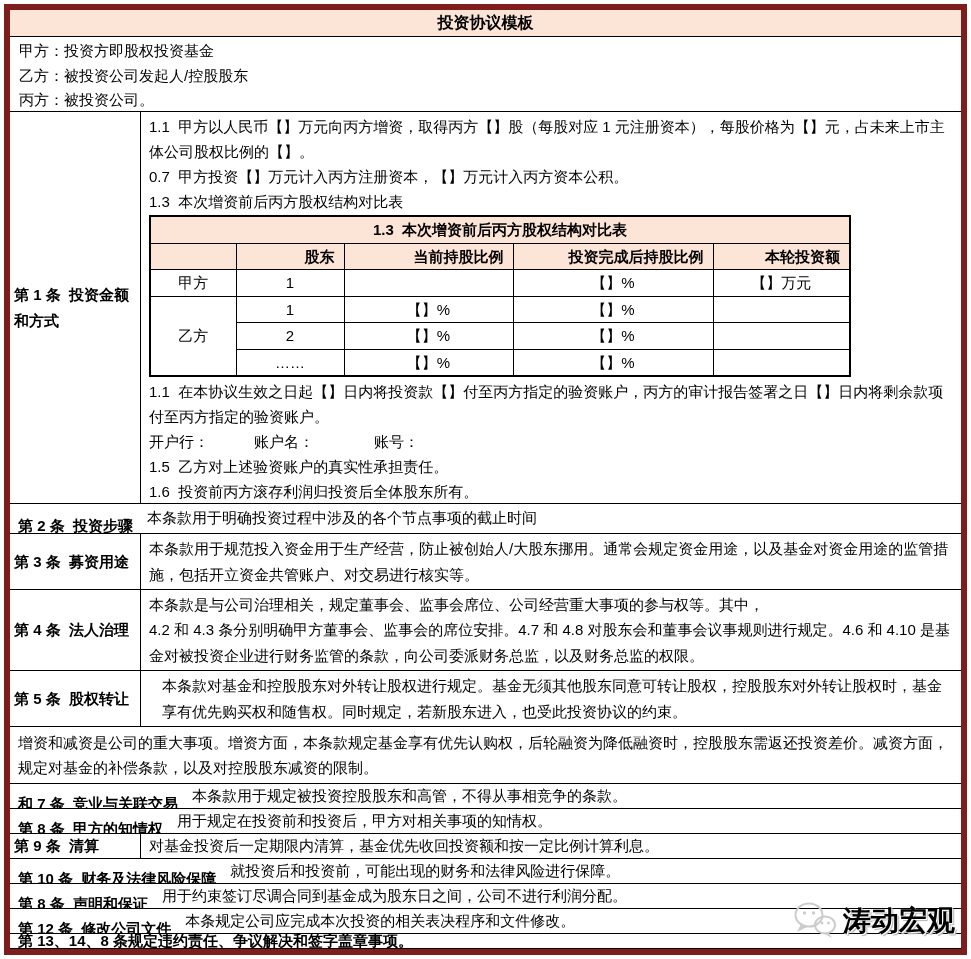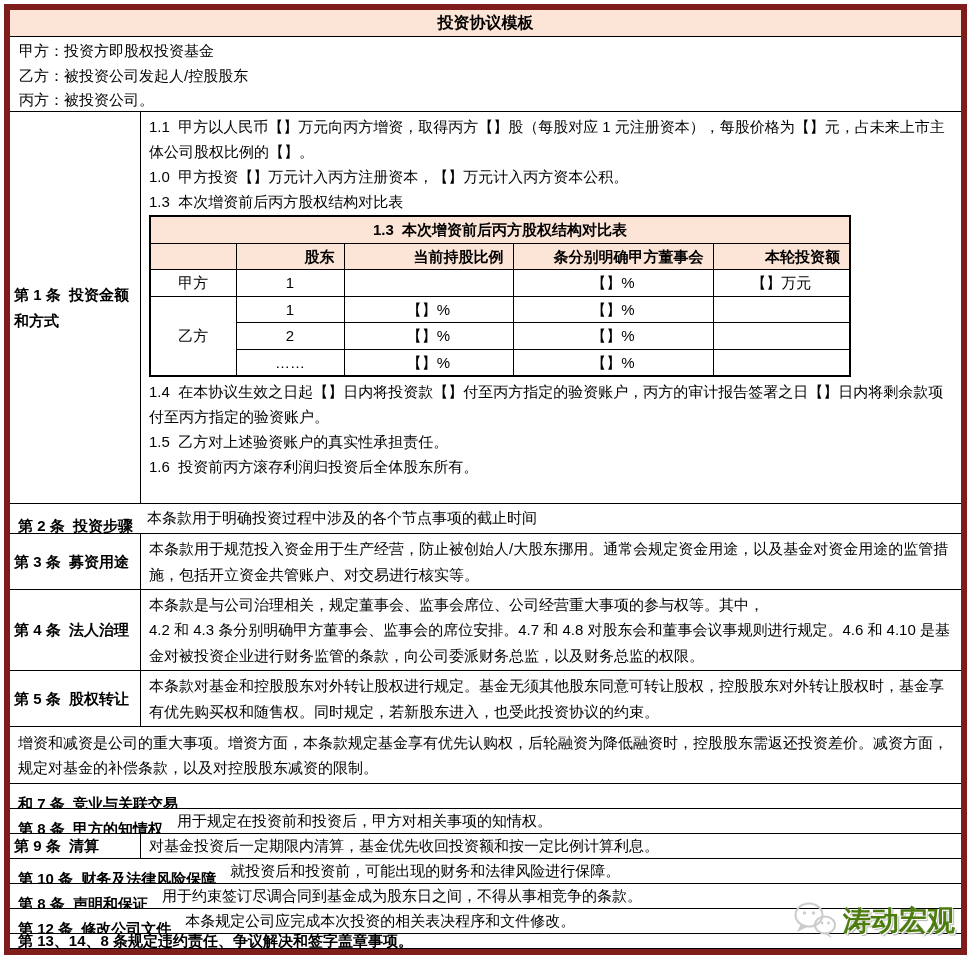--- a/index.html
+++ b/index.html
@@ -18,21 +18,21 @@
   .row { border-bottom:1px solid #000; display:flex; overflow:hidden; }
   .row:last-of-type { border-bottom:none; }
 
   .r-title   { flex:0 0 27px; background:#fce4d6; align-items:center; justify-content:center;
                font-weight:bold; font-size:16px; }
   .r-parties { flex:0 0 75px; display:block; padding:2px 9px 0 9px; line-height:24.5px; }
   .r-c1      { flex:0 0 392px; }
   .r-c2      { flex:0 0 30px; }
   .r-c3      { flex:0 0 56px; }
   .r-c4      { flex:0 0 81px; }
-  .r-c5      { flex:0 0 56px; }
+  .r-c5      { flex:0 0 56px;gap:13px; }
   .r-c6      { flex:0 0 57px; }
   .r-single  { flex:0 0 25px; }
   .r-last    { flex:1 1 auto; }
 
   .label-cell {
     flex:0 0 131px; border-right:1px solid #000;
     display:flex; align-items:center; padding:0 6px 0 4px;
     font-weight:bold; line-height:26px; white-space:pre-wrap;
   }
   .content-cell {
@@ -58,21 +58,21 @@
     border:1px solid #000; height:25px; padding:0 2px;
     text-align:center; vertical-align:middle; font-size:15px; overflow:hidden;
     white-space:pre-wrap;
   }
   table.inner tr.cap td { background:#fce4d6; font-weight:bold; height:26px; text-align:center; }
   table.inner tr.hdr td { background:#fce4d6; font-weight:bold; text-align:right; padding-right:9px; }
 
   .watermark {
     position:absolute; right:6px; top:887px; height:48px;
     display:flex; align-items:center; gap:5px;
-    color:#4d7c0f; font-size:28px; font-weight:bold;
+    color:#000000; font-size:28px; font-weight:bold;
     text-shadow:1px 1px 0 #ffffff, 2px 2px 1px #b5b5b5;
     pointer-events:none;
   }
 </style>
 </head>
 <body>
 
 <div class="doc">
 
   <div class="row r-title">
@@ -84,36 +84,36 @@
     <div>乙方：被投资公司发起人/控股股东</div>
     <div>丙方：被投资公司。</div>
   </div>
 
   <div class="row r-c1">
     <div class="label-cell">
       <span>第 1 条  投资金额和方式</span>
     </div>
     <div class="content-cell content-c1">
       <p>1.1  甲方以人民币【】万元向丙方增资，取得丙方【】股（每股对应 1 元注册资本），每股价格为【】元，占未来上市主体公司股权比例的【】。</p>
-      <p>1.0  甲方投资【】万元计入丙方注册资本，【】万元计入丙方资本公积。</p>
+      <p>0.7  甲方投资【】万元计入丙方注册资本，【】万元计入丙方资本公积。</p>
       <p>1.3  本次增资前后丙方股权结构对比表</p>
 
       <table class="inner">
         <colgroup>
           <col style="width:86px"><col style="width:108px"><col style="width:169px">
           <col style="width:200px"><col style="width:137px">
         </colgroup>
         <tbody><tr class="cap">
           <td colspan="5">1.3  本次增资前后丙方股权结构对比表</td>
         </tr>
         <tr class="hdr">
           <td></td>
           <td>股东</td>
           <td>当前持股比例</td>
-          <td>条分别明确甲方董事会</td>
+          <td>投资完成后持股比例</td>
           <td>本轮投资额</td>
         </tr>
         <tr>
           <td>甲方</td>
           <td>1</td>
           <td></td>
           <td>【】%</td>
           <td>【】万元</td>
         </tr>
         <tr>
@@ -130,21 +130,22 @@
           <td></td>
         </tr>
         <tr>
           <td>……</td>
           <td>【】%</td>
           <td>【】%</td>
           <td></td>
         </tr>
       </tbody></table>
 
-      <p>1.4  在本协议生效之日起【】日内将投资款【】付至丙方指定的验资账户，丙方的审计报告签署之日【】日内将剩余款项付至丙方指定的验资账户。</p>
+      <p>1.1  在本协议生效之日起【】日内将投资款【】付至丙方指定的验资账户，丙方的审计报告签署之日【】日内将剩余款项付至丙方指定的验资账户。</p>
+      <p>开户行：　　　账户名：　　　　账号：</p>
       <p>1.5  乙方对上述验资账户的真实性承担责任。</p>
       <p>1.6  投资前丙方滚存利润归投资后全体股东所有。</p>
     </div>
   </div>
 
   <div class="row r-c2">
     <div class="merged-cell">
       <span class="clause-label">第 2 条  投资步骤</span>
       <span class="clause-desc">本条款用于明确投资过程中涉及的各个节点事项的截止时间</span>
     </div>
@@ -180,20 +181,21 @@
 
   <div class="row r-c6">
     <div class="content-cell">
       <span>增资和减资是公司的重大事项。增资方面，本条款规定基金享有优先认购权，后轮融资为降低融资时，控股股东需返还投资差价。减资方面，规定对基金的补偿条款，以及对控股股东减资的限制。</span>
     </div>
   </div>
 
   <div class="row r-single">
     <div class="merged-cell">
       <span class="clause-label">和 7 条  竞业与关联交易</span>
+      <span class="clause-desc">本条款用于规定被投资控股股东和高管，不得从事相竞争的条款。</span>
     </div>
   </div>
 
   <div class="row r-single">
     <div class="merged-cell">
       <span class="clause-label">第 8 条  甲方的知情权</span>
       <span class="clause-desc">用于规定在投资前和投资后，甲方对相关事项的知情权。</span>
     </div>
   </div>
 
@@ -209,21 +211,21 @@
   <div class="row r-single">
     <div class="merged-cell">
       <span class="clause-label">第 10 条  财务及法律风险保障</span>
       <span class="clause-desc">就投资后和投资前，可能出现的财务和法律风险进行保障。</span>
     </div>
   </div>
 
   <div class="row r-single">
     <div class="merged-cell">
       <span class="clause-label">第 8 条  声明和保证</span>
-      <span class="clause-desc">用于约束签订尽调合同到基金成为股东日之间，不得从事相竞争的条款。</span>
+      <span class="clause-desc">用于约束签订尽调合同到基金成为股东日之间，公司不进行利润分配。</span>
     </div>
   </div>
 
   <div class="row r-single">
     <div class="merged-cell">
       <span class="clause-label">第 12 条  修改公司文件</span>
       <span class="clause-desc">本条规定公司应完成本次投资的相关表决程序和文件修改。</span>
     </div>
   </div>
 

